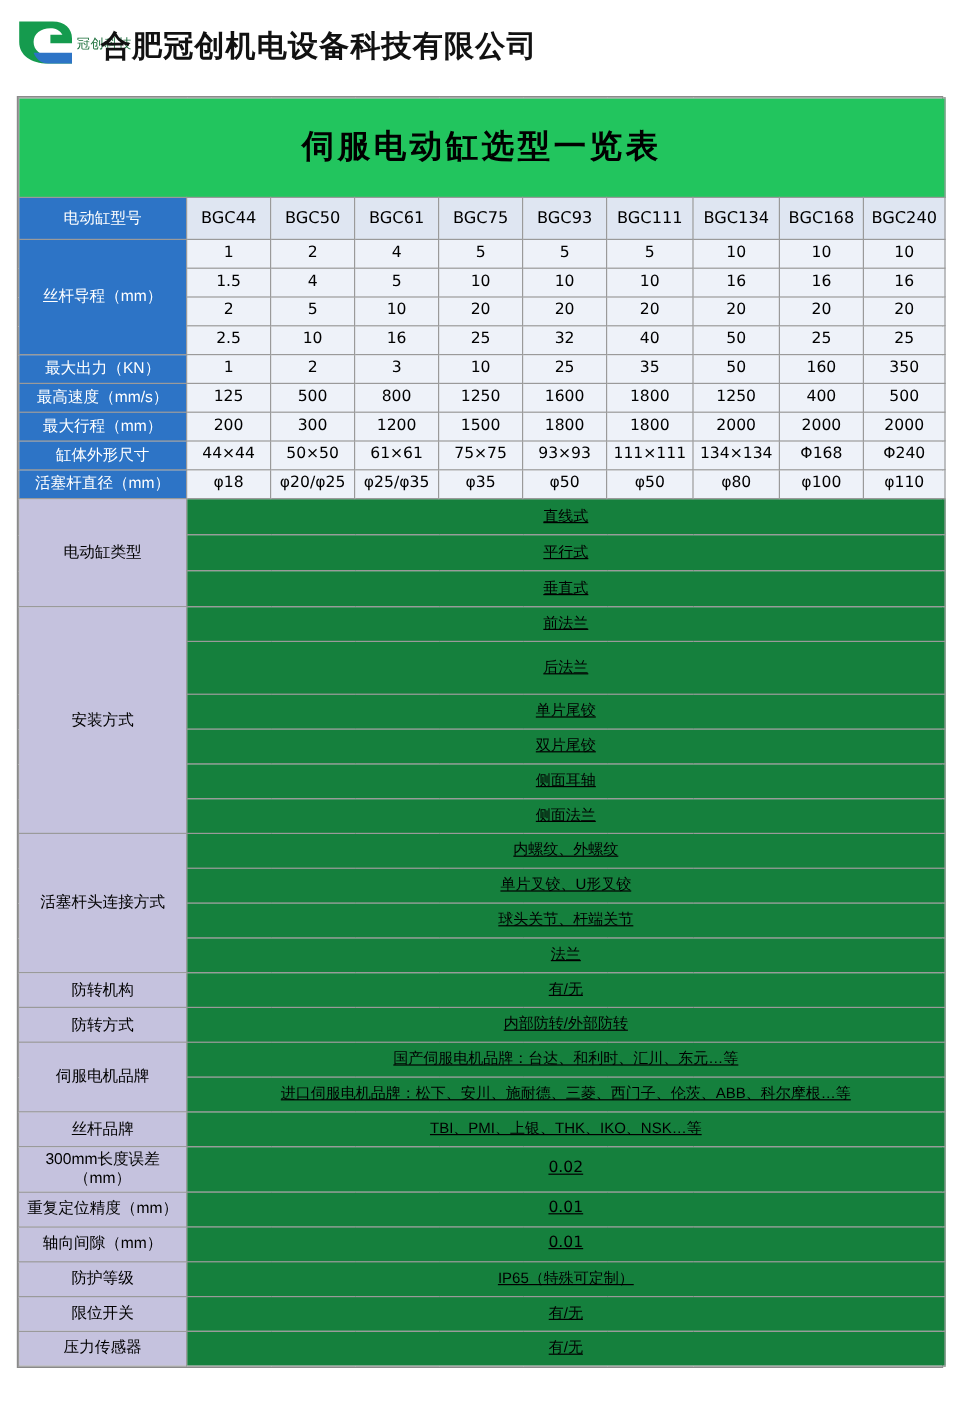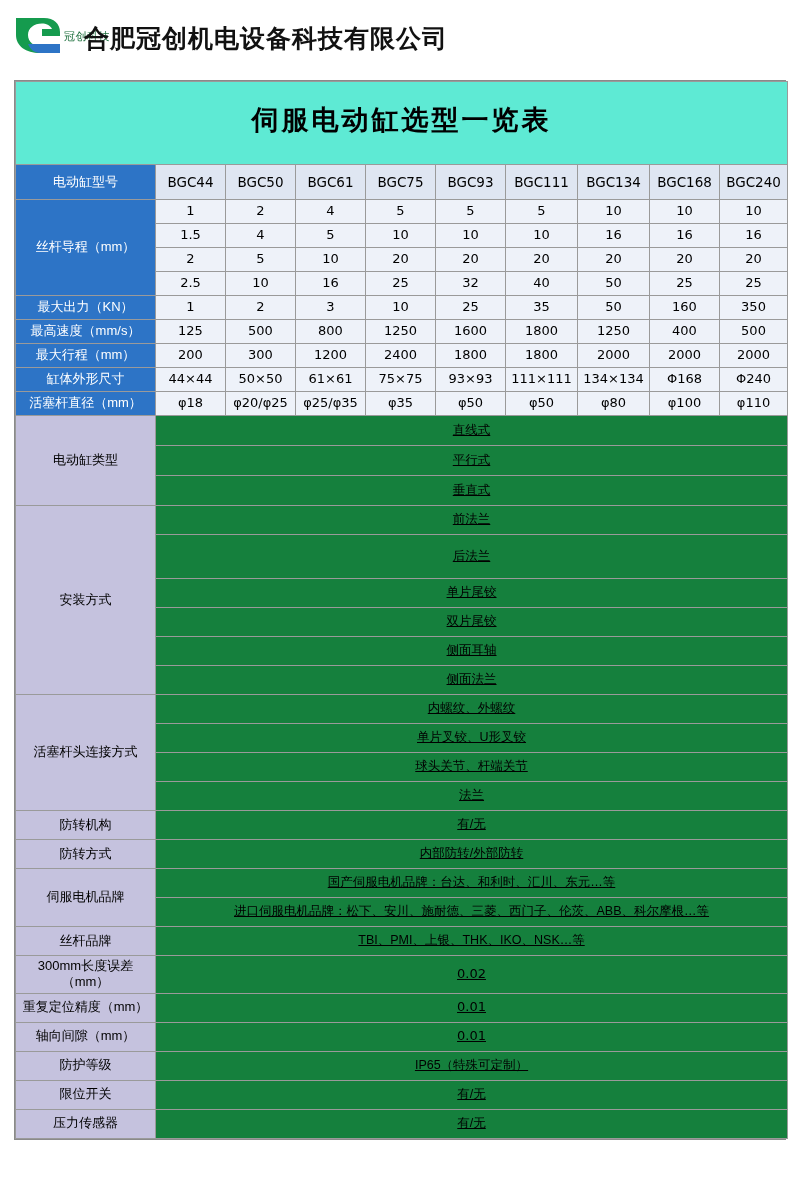--- a/index.html
+++ b/index.html
@@ -69,22 +69,22 @@
     font-size: 12.5px;
   }
   table.spec td {
     border: 1px solid #9a9a9a;
     text-align: center;
     vertical-align: middle;
     padding: 2px 1px;
     line-height: 1.25;
   }
   .title-cell {
-    background: #5eead4;
-    font-family: Liberation Mono, monospace;
+    background: #22c55e;
+    font-family: Liberation Sans, sans-serif;
     font-size: 27px;
     font-weight: bold;
     height: 78px;
     letter-spacing: 3px;
     border: 1px solid #9a9a9a;
   }
   .row-h-model td { height: 30px; margin-top: 28px; }
   .lbl-blue {
     background: #2d74c6;
     color: #ffffff;
@@ -235,21 +235,21 @@
         <td class="cell-blue-light num">1800</td>
         <td class="cell-blue-light num">1250</td>
         <td class="cell-blue-light num">400</td>
         <td class="cell-blue-light num">500</td>
       </tr>
       <tr class="tall">
         <td class="lbl-blue">最大行程（mm）</td>
         <td class="cell-blue-light num">200</td>
         <td class="cell-blue-light num">300</td>
         <td class="cell-blue-light num">1200</td>
-        <td class="cell-blue-light num">2400</td>
+        <td class="cell-blue-light num">1500</td>
         <td class="cell-blue-light num">1800</td>
         <td class="cell-blue-light num">1800</td>
         <td class="cell-blue-light num">2000</td>
         <td class="cell-blue-light num">2000</td>
         <td class="cell-blue-light num">2000</td>
       </tr>
       <tr class="tall">
         <td class="lbl-blue">缸体外形尺寸</td>
         <td class="cell-blue-light num">44×44</td>
         <td class="cell-blue-light num">50×50</td>

